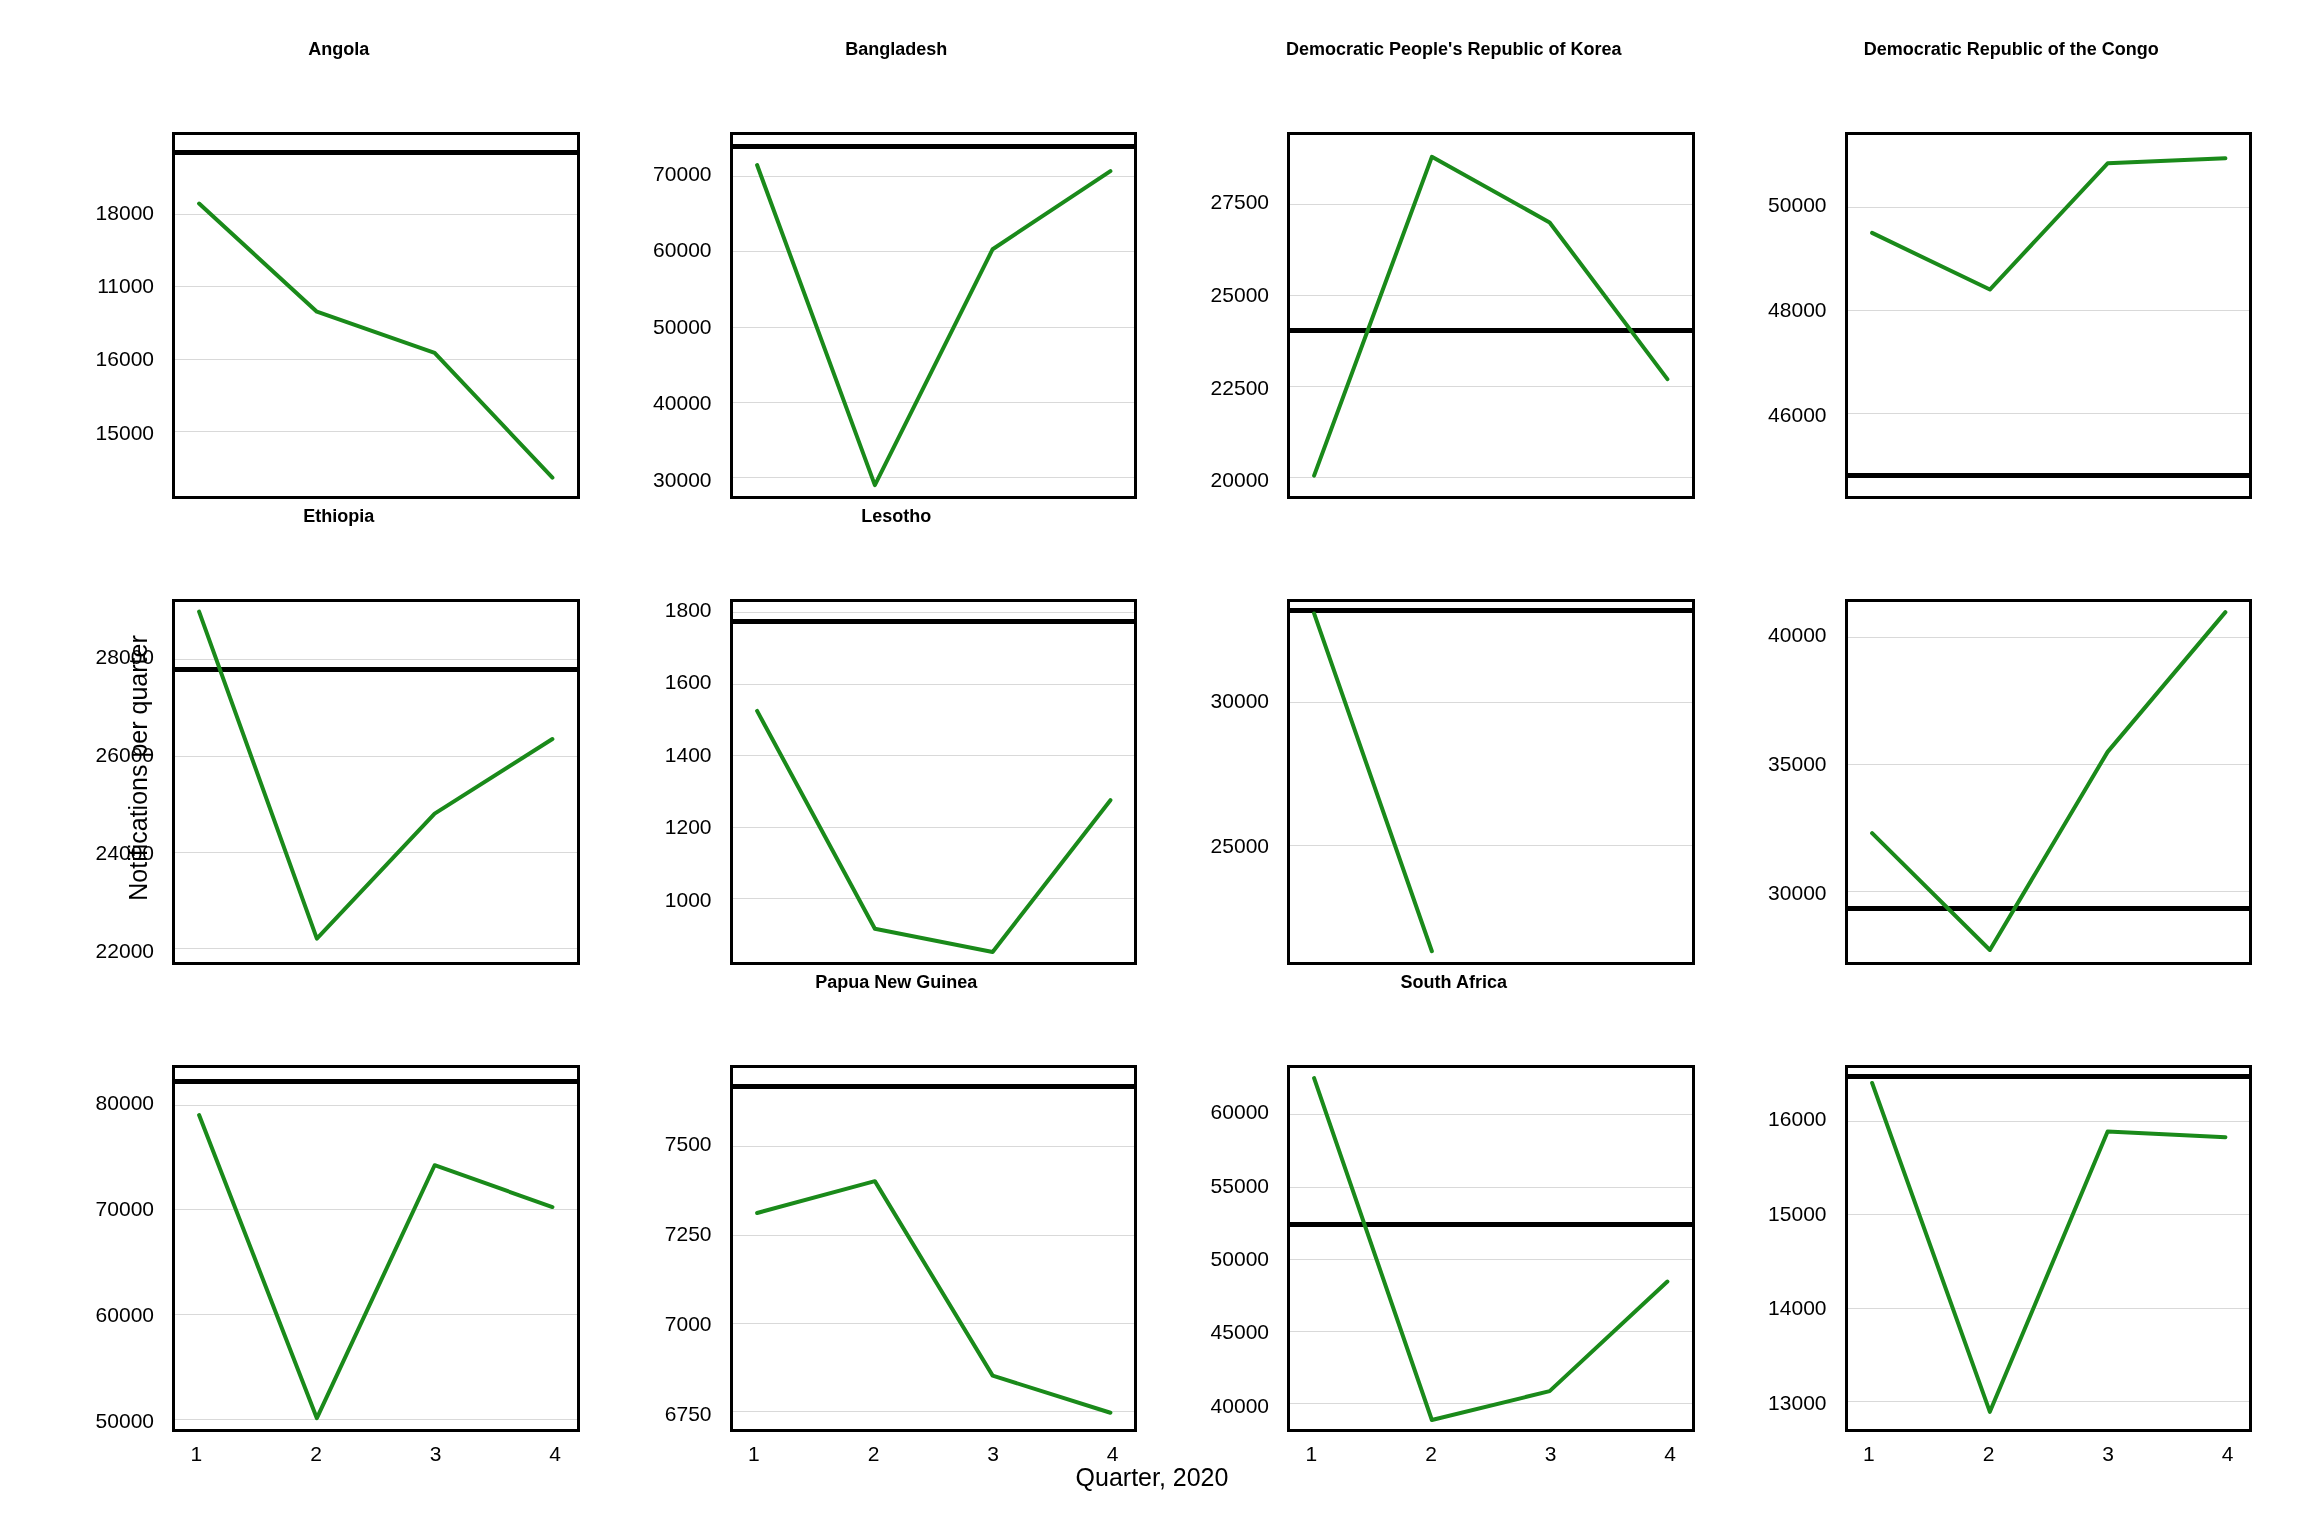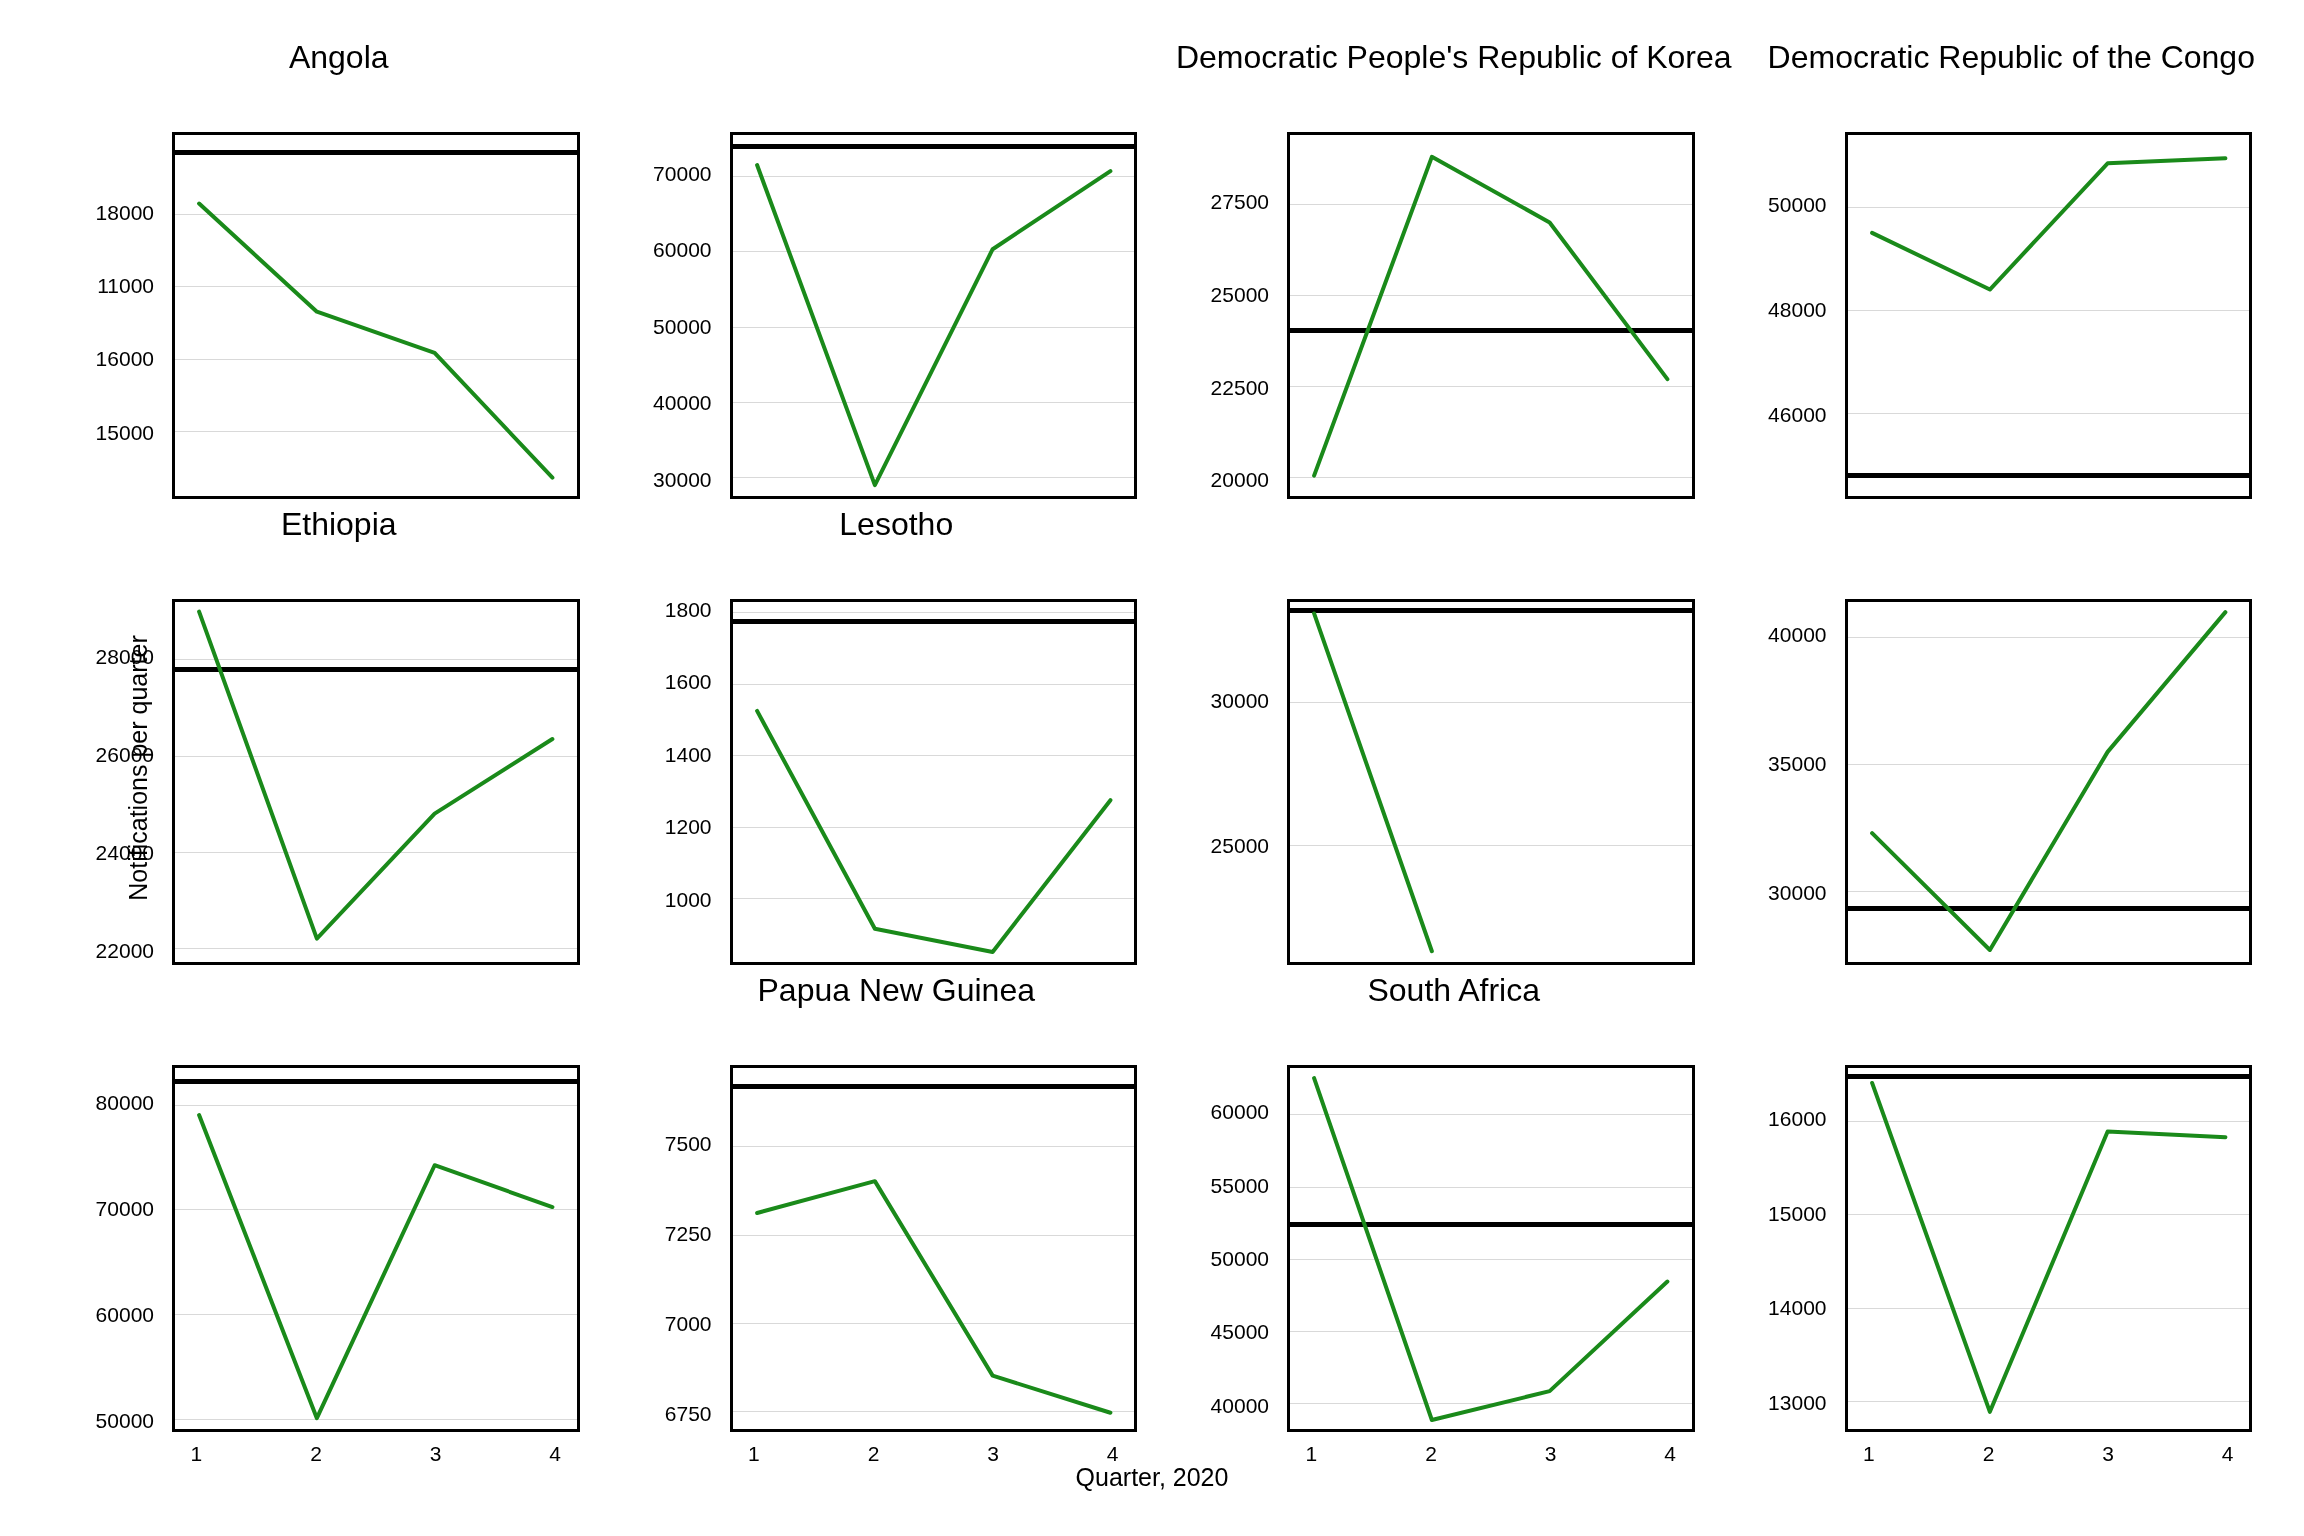--- a/index.html
+++ b/index.html
@@ -51,22 +51,22 @@
   }
   .panel {
     position: relative;
   }
   .panel-title {
     position: absolute;
     top: 0px;
     left: 0;
     width: 100%;
     text-align: center;
-    font-size: 32px;
-    font-weight: normal;
+    font-size: 18px;
+    font-weight: bold;
     line-height: 1.1;
     color: #000;
   }
   .plot-wrap {
     position: absolute;
     left: 0;
     right: 0;
     top: 92px;
     bottom: 8px;
   }
@@ -155,20 +155,21 @@
             <div class="gridline" style="top: 42%;"></div>
             <div class="gridline" style="top: 22%;"></div>
             <div class="hline" style="top: 4.6%;"></div>
             <svg class="series" viewBox="0 0 100 100" preserveAspectRatio="none">
               <polyline points="6.000,19.000 35.333,49.000 64.667,60.400 94.000,95.000" fill="none" stroke="#1a8a1a" stroke-width="0.9" vector-effect="non-scaling-stroke" stroke-linejoin="round" stroke-linecap="round" style="stroke-width: 4px;"></polyline>
             </svg>
           </div>
         </div>
       </div>
       <div class="panel">
+        <div class="panel-title">Bangladesh</div>
         <div class="plot-wrap">
           <div class="ytick-labels">
             <div class="ytick-label" style="top: calc(94.7917%);">30000</div>
             <div class="ytick-label" style="top: calc(73.9583%);">40000</div>
             <div class="ytick-label" style="top: calc(53.125%);">50000</div>
             <div class="ytick-label" style="top: calc(32.2917%);">60000</div>
             <div class="ytick-label" style="top: calc(11.4583%);">70000</div>
           </div>
           <div class="plot-box">
             <div class="gridline" style="top: 94.7917%;"></div>

